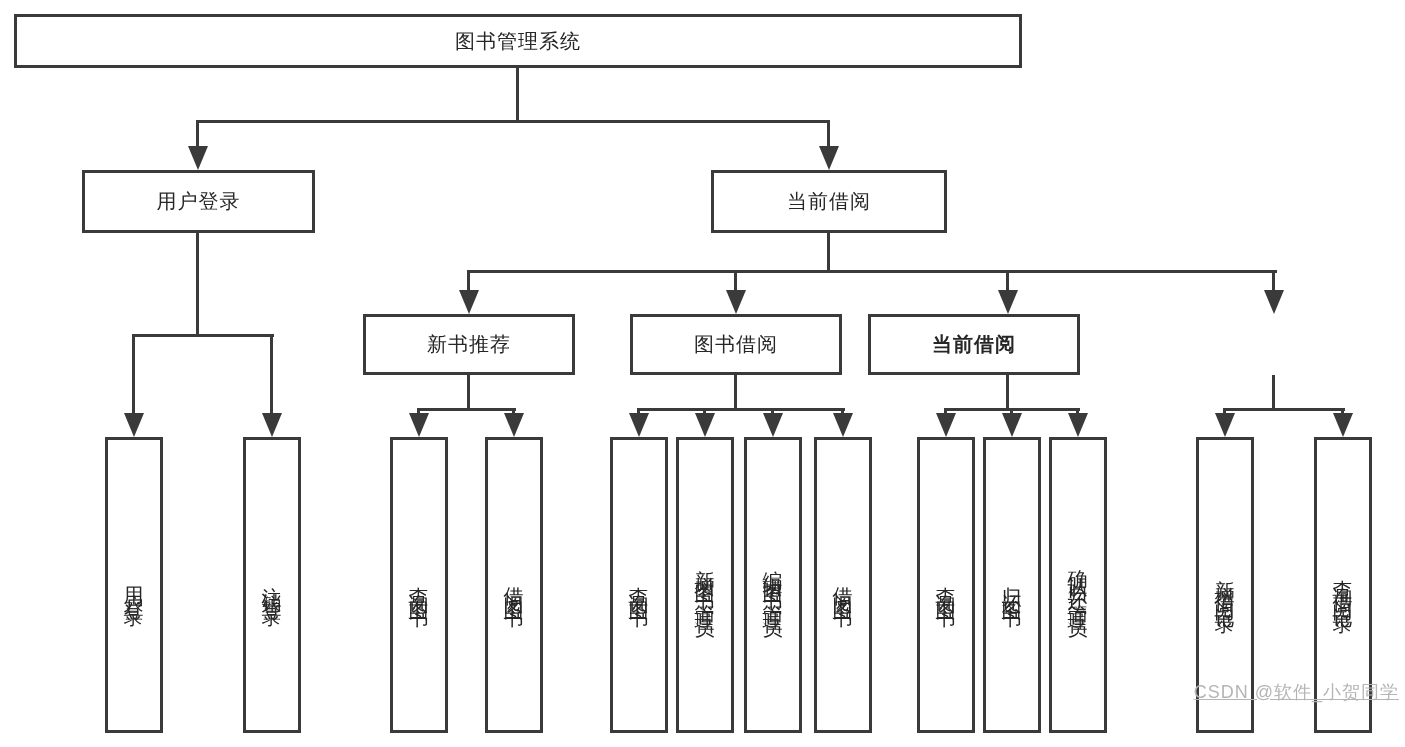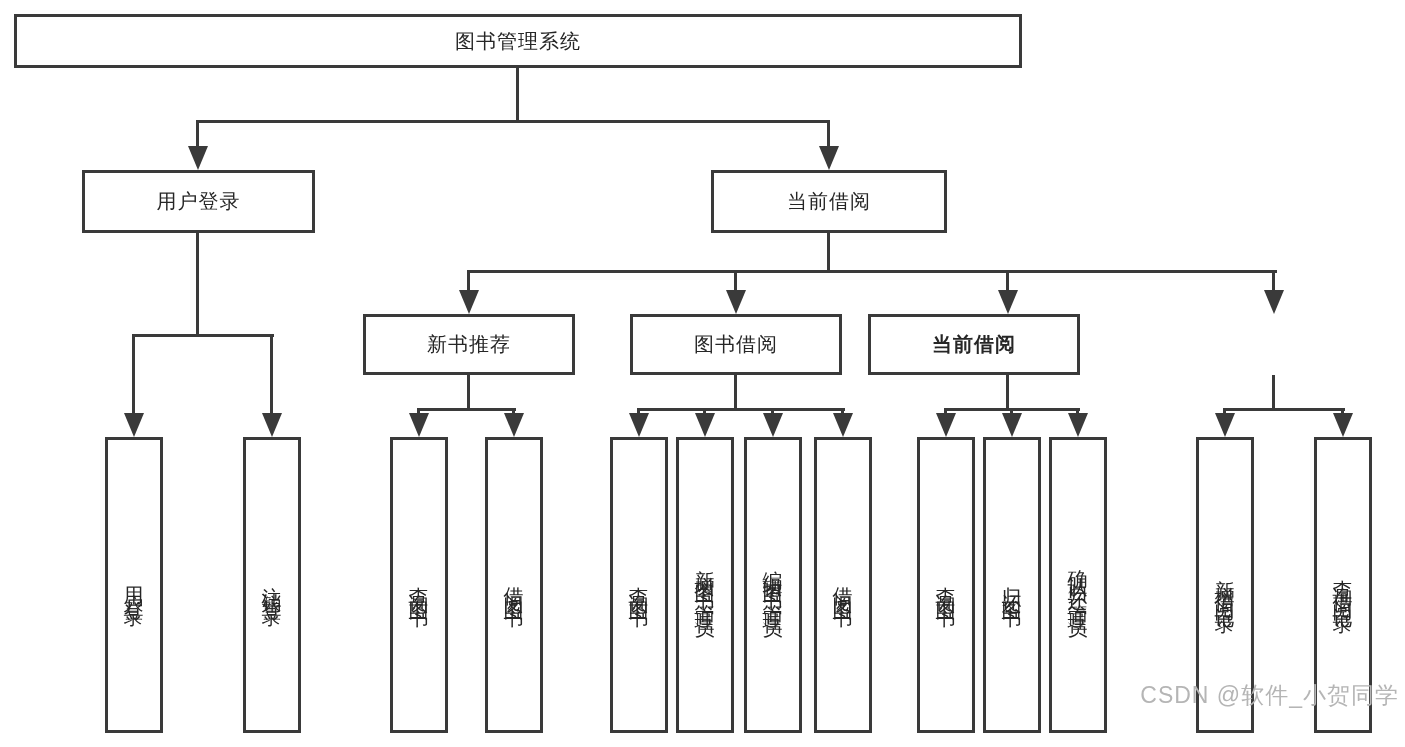--- a/index.html
+++ b/index.html
@@ -68,24 +68,25 @@
     border-left: 10px solid transparent;
     border-right: 10px solid transparent;
     border-top: 24px solid var(--line);
   }
 
   
   .watermark {
     position: absolute;
     top: 680px;
     right: 6px;
-    font-size: 23px;
+    font-size: 18px;
     letter-spacing: 1px;
     color: var(--watermark);
     white-space: nowrap;
+    text-decoration: underline;
   }
 </style>
 </head>
 <body>
 
 <div class="canvas">
 
   <div class="box root">
     <span class="hlabel">图书管理系统</span>
   </div>

